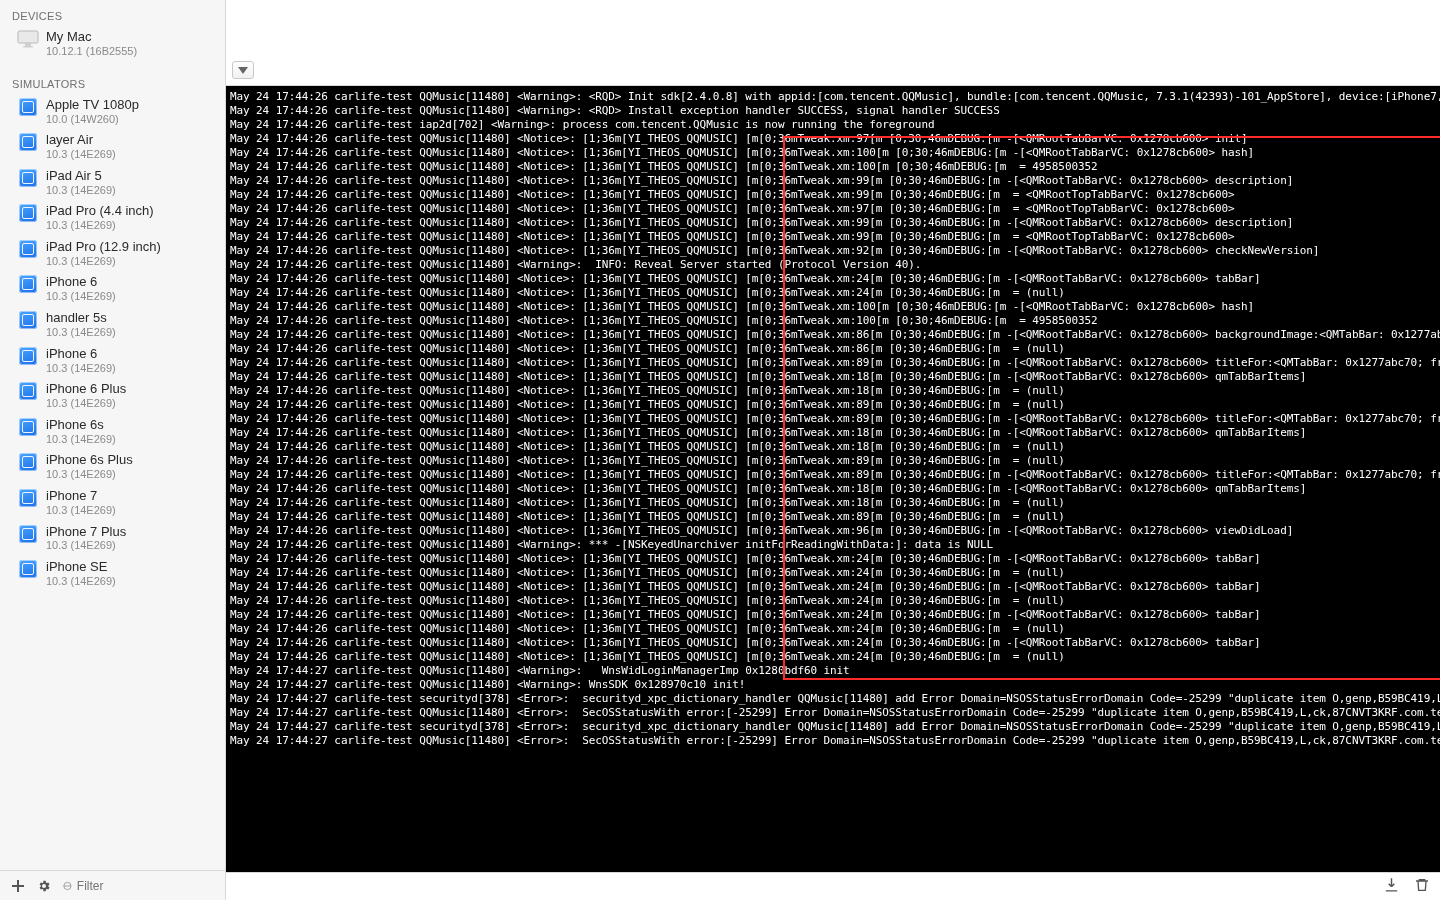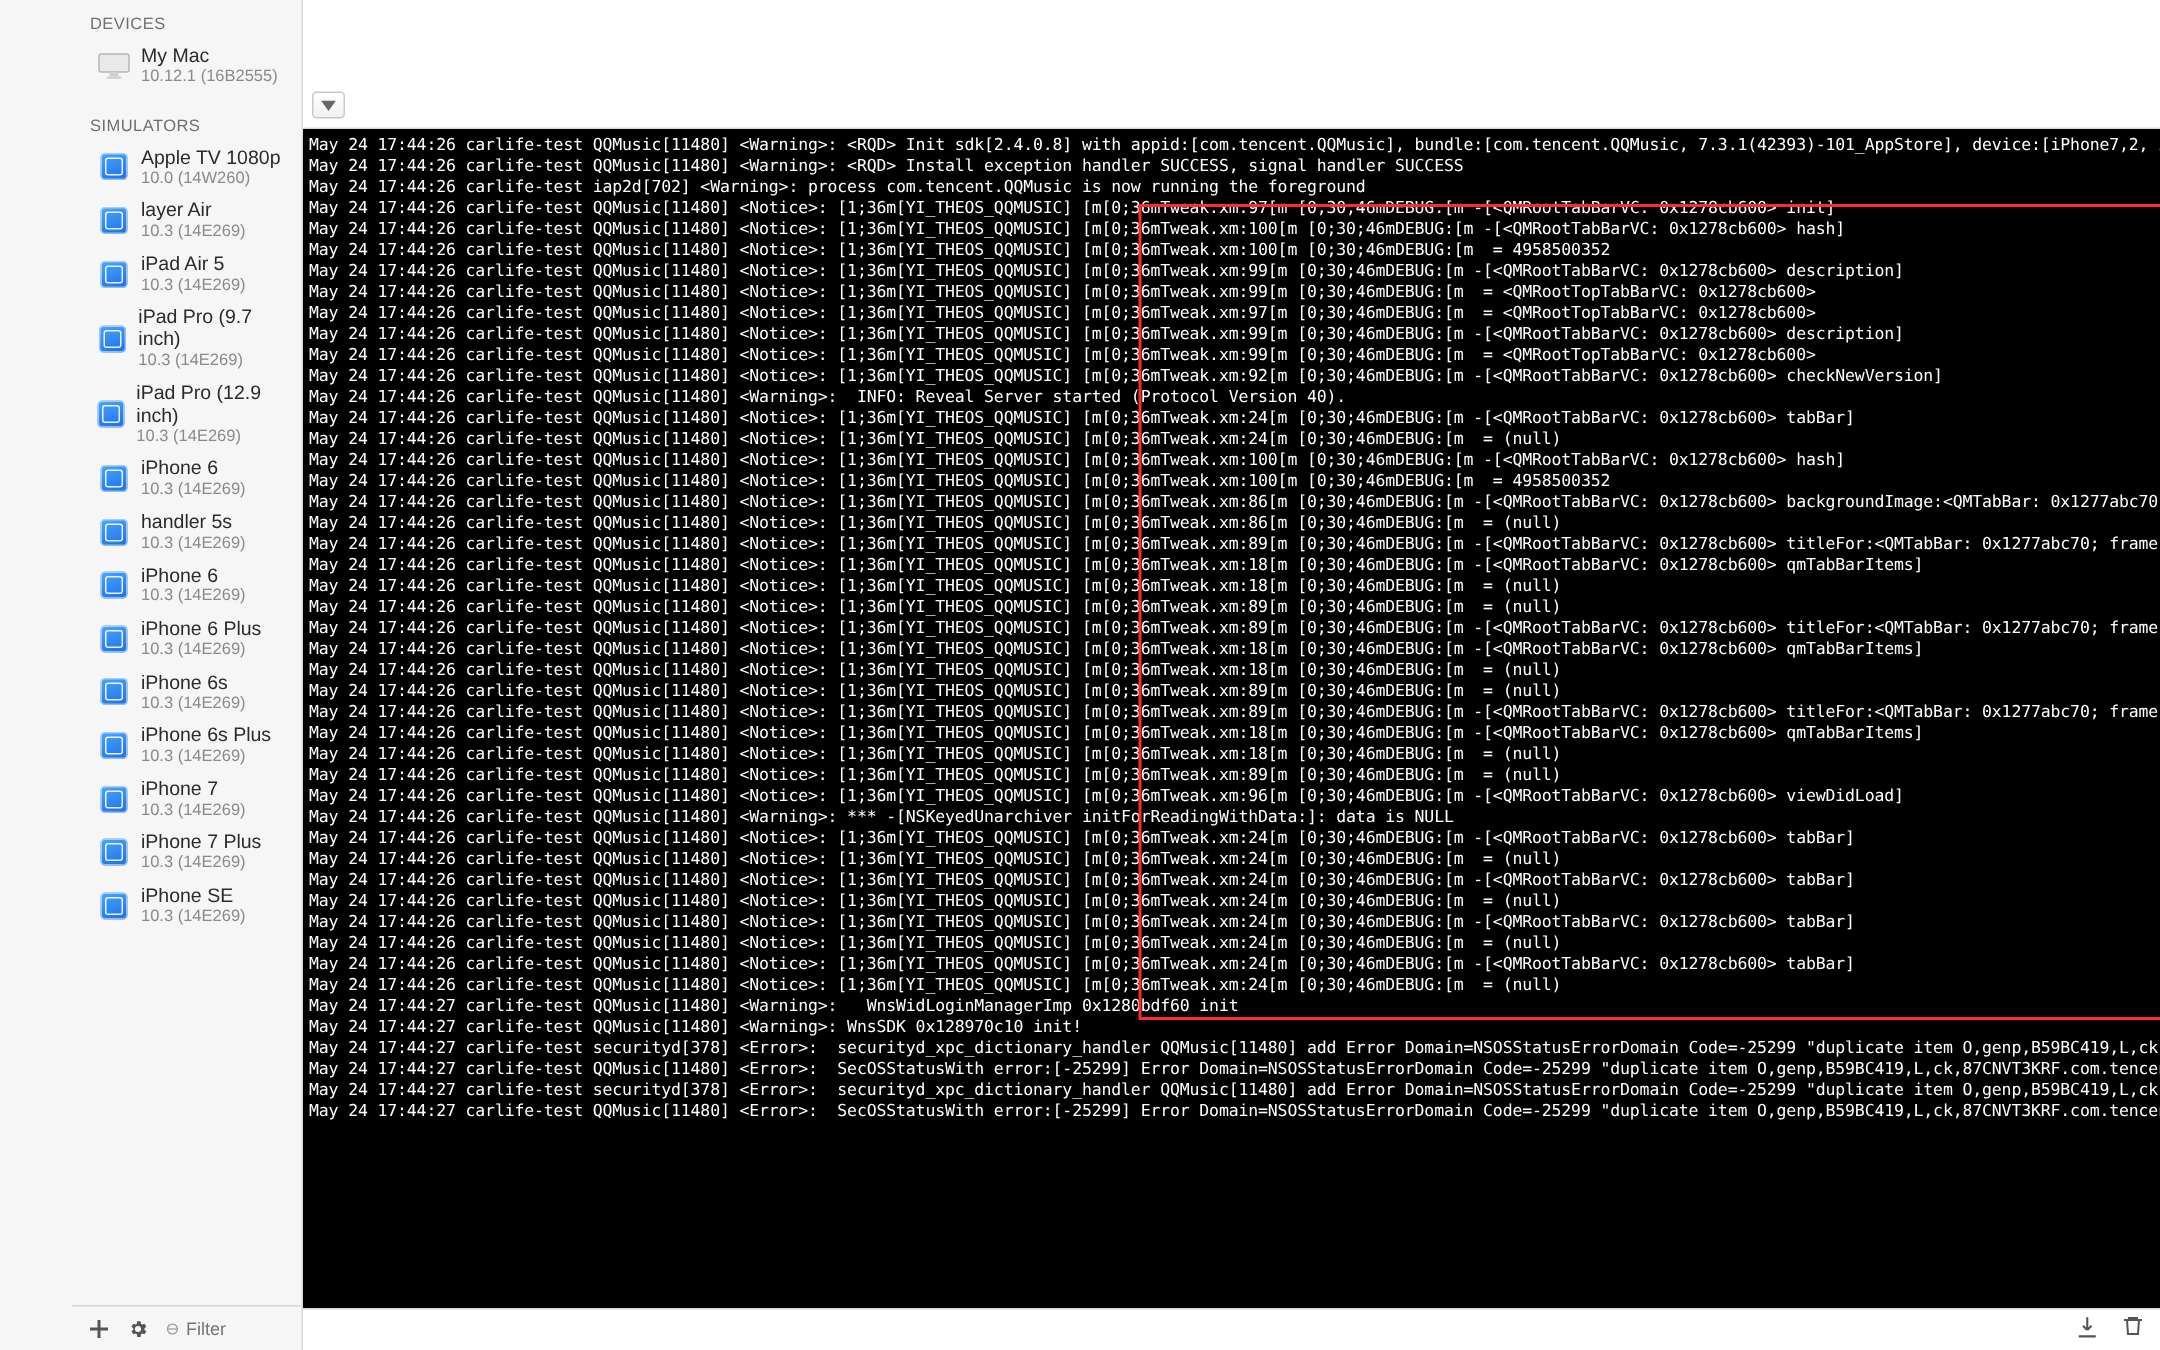--- a/index.html
+++ b/index.html
@@ -1,23 +1,23 @@
 <!DOCTYPE html>
 <html><head>
   <meta charset="utf-8">
   <style>
     * { margin: 0; padding: 0; box-sizing: border-box; font-family: -apple-system, "Helvetica Neue", Arial, sans-serif; }
     html, body { width: 1440px; height: 900px; overflow: hidden; background: #fff; }
     .app { display: flex; width: 100%; height: 100%; }
 
     
-    .sidebar { width: 202px; height: 100%; background: #f6f6f6; border-right: 1px solid #d8d8d8; display: flex; flex-direction: column; padding-left: 48px; }
+    .sidebar { width: 226px; height: 100%; background: #f6f6f6; border-right: 1px solid #d8d8d8; display: flex; flex-direction: column; }
     .side-scroll { flex: 1; overflow: auto; padding-top: 4px; }
     .section-header { font-size: 11px; color: #6f6f6f; letter-spacing: .3px; padding: 6px 12px 4px; font-weight: 500; }
-    .dev-row { display: flex; align-items: center; padding: 4px 8px 4px 14px; cursor: default; }
+    .dev-row { display: flex; padding: 4px 8px 4px 14px; cursor: default; }
     .dev-row .icon { width: 28px; display: flex; justify-content: center; }
     .dev-row .txt { margin-left: 4px; line-height: 1.15; }
     .dev-row .name { font-size: 13px; color: #2a2a2a; }
     .dev-row .sub  { font-size: 11px; color: #8a8a8a; }
 
     .sim-icon { width: 18px; height: 18px; border-radius: 3px; background: linear-gradient(160deg,#4aa6ff,#1b6fe8); position: relative; box-shadow: inset 0 0 0 1px rgba(255,255,255,.5); }
     .sim-icon::after { content:""; position:absolute; left:3px; top:3px; right:3px; bottom:3px; border:1px solid rgba(255,255,255,.9); border-radius:2px; }
 
     .side-footer { height: 30px; border-top: 1px solid #d8d8d8; display:flex; align-items:center; padding: 0 6px; gap:2px; }
     .ftr-btn { width:24px; height:24px; display:flex; align-items:center; justify-content:center; color:#555; }
@@ -84,21 +84,21 @@
     <span class="txt">
       <div class="name">iPad Air 5</div>
       <div class="sub">10.3 (14E269)</div>
     </span>
           </div>
           <div class="dev-row">
             <span class="icon">
               <span class="sim-icon"></span>
             </span>
     <span class="txt">
-      <div class="name">iPad Pro (9.7 inch)</div>
+      <div class="name">iPad Pro (4.4 inch)</div>
       <div class="sub">10.3 (14E269)</div>
     </span>
           </div>
           <div class="dev-row">
             <span class="icon">
               <span class="sim-icon"></span>
             </span>
     <span class="txt">
       <div class="name">iPad Pro (12.9 inch)</div>
       <div class="sub">10.3 (14E269)</div>

